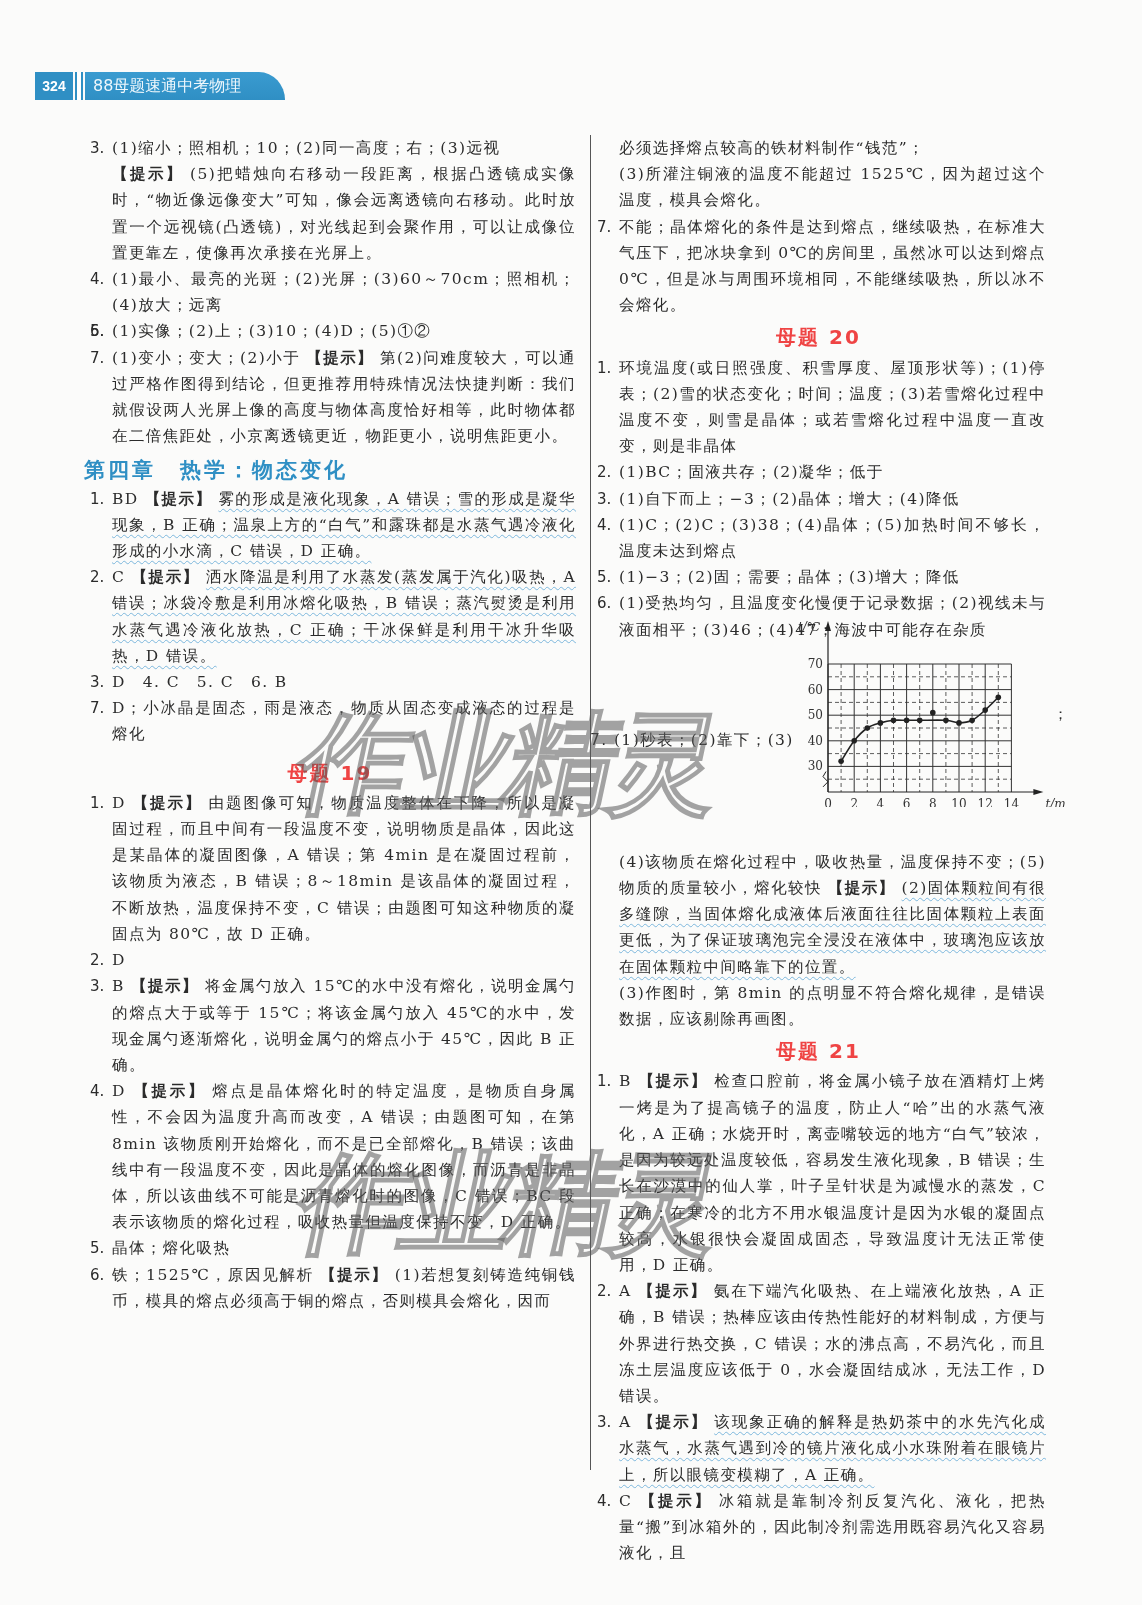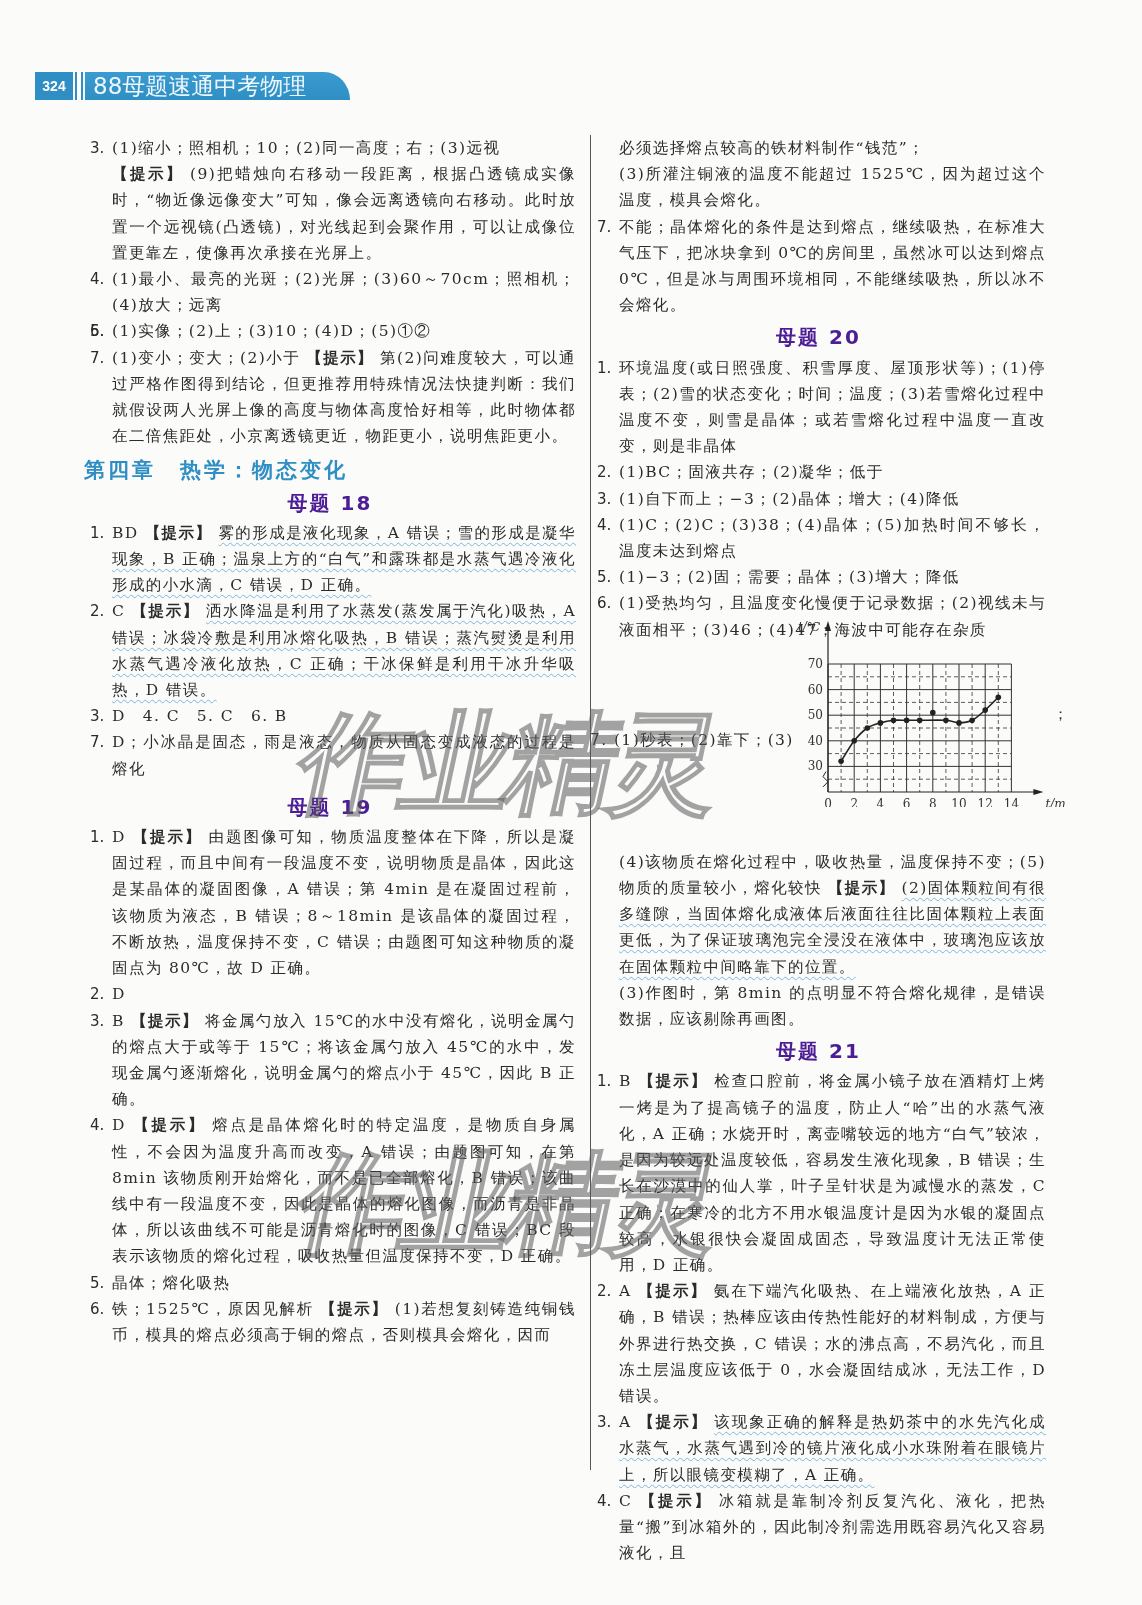--- a/index.html
+++ b/index.html
@@ -12,35 +12,35 @@
   .header {
     position:absolute; left:35px; top:72px; height:28px; display:flex; align-items:stretch;
   }
   .page-num {
     background:#2f8fc4; color:#fff; font-family:"Liberation Sans","DejaVu Sans",sans-serif;
     font-weight:bold; font-size:14px; width:38px; display:flex; align-items:center; justify-content:center;text-align:right;
   }
   .header-sep { width:4px; background:#fff; border-left:2px solid #2f8fc4; border-right:2px solid #2f8fc4; margin:0 2px;}
   .book-title {
     background:linear-gradient(#3a9bd0,#2f8fc4); color:#eef7fc; font-family:"DejaVu Sans",sans-serif;
-    font-size:23px; padding:0 44px 0 8px; display:flex; align-items:center;
+    font-size:16px; padding:0 44px 0 8px; display:flex; align-items:center;
     border-top-right-radius:26px 28px;
   }
   .col { position:absolute; top:135px; font-size:15.5px; line-height:26.2px; }
   .col.left { left:84px; width:492px; }
   .col.right { left:590px; width:455px; border-left:1.5px solid #555; height:1335px; top:135px;}
   .item { position:relative; padding-left:28px; letter-spacing:1.4px; text-align:justify; }
   .item .num { position:absolute; left:6px; top:0; font-family:"DejaVu Sans",sans-serif; font-size:15px; letter-spacing:0;}
   .tip { font-weight:bold; font-family:"DejaVu Sans",sans-serif; margin:0 6px; }
   .wavy { text-decoration:underline wavy #7cb7dc; text-decoration-thickness:1px; text-underline-offset:4px; }
   .chapter-title {
     color:#2f8fc4; font-weight:bold; font-size:21px; letter-spacing:3px; margin:8px 0 2px 0;
   }
   .mother-title {
-    text-align:center; color:#4c1d95; font-weight:bold; font-size:20px; letter-spacing:2px; margin:6px 0 4px 0;
+    text-align:center; color:#ef4444; font-weight:bold; font-size:20px; letter-spacing:2px; margin:6px 0 4px 0;
     font-family:"DejaVu Sans",sans-serif;
   }
   .chart-wrap { position:absolute; left:795px; top:617px; width:270px; height:190px; }
   .chart-label { font-family:"DejaVu Serif",serif; font-size:12px; fill:#333; }
   .watermark { position:absolute; pointer-events:none; font-family:"DejaVu Sans",sans-serif; font-weight:bold;
     color:transparent; -webkit-text-stroke:1.4px rgba(90,90,90,0.55); transform:skewX(-12deg); letter-spacing:-6px; }
   .ans7-left { position:absolute; left:590px; top:730px; font-size:15.5px; letter-spacing:1.4px; }
   .semicolon { position:absolute; left:1053px; top:705px; font-size:15px; }
 </style>
 </head>
@@ -51,40 +51,39 @@
   <div class="header-sep"></div>
   <div class="book-title">88母题速通中考物理</div>
 </div>
 
 <div class="col left">
   <div class="item">
     <span class="num">3.</span>
     <span>(1)缩小；照相机；10；(2)同一高度；右；(3)远视</span>
   </div>
   <div class="item">
-    <span class="tip" style="margin-left:0">【提示】</span><span>(9)把蜡烛向右移动一段距离，根据凸透镜成实像时，“物近像远像变大”可知，像会远离透镜向右移动。此时放置一个远视镜(凸透镜)，对光线起到会聚作用，可以让成像位置更靠左，使像再次承接在光屏上。</span>
+    <span class="tip" style="margin-left:0">【提示】</span><span>(5)把蜡烛向右移动一段距离，根据凸透镜成实像时，“物近像远像变大”可知，像会远离透镜向右移动。此时放置一个远视镜(凸透镜)，对光线起到会聚作用，可以让成像位置更靠左，使像再次承接在光屏上。</span>
   </div>
   <div class="item">
     <span class="num">4.</span>
     <span>(1)最小、最亮的光斑；(2)光屏；(3)60～70cm；照相机；(4)放大；远离</span>
   </div>
   <div class="item">
     <span class="num">5.</span>
   </div>
   <div class="item">
     <span class="num">6.</span>
     <span>(1)实像；(2)上；(3)10；(4)D；(5)①②</span>
   </div>
   <div class="item">
     <span class="num">7.</span>
     <span>(1)变小；变大；(2)小于</span><span class="tip">【提示】</span><span>第(2)问难度较大，可以通过严格作图得到结论，但更推荐用特殊情况法快捷判断：我们就假设两人光屏上像的高度与物体高度恰好相等，此时物体都在二倍焦距处，小京离透镜更近，物距更小，说明焦距更小。</span>
   </div>
 
   <div class="chapter-title">第四章　热学：物态变化</div>
-  <div class="mother-title">母题 18</div>
 
   <div class="item">
     <span class="num">1.</span>
     <span>BD</span><span class="tip">【提示】</span><span class="wavy">雾的形成是液化现象，A 错误；雪的形成是凝华现象，B 正确；温泉上方的“白气”和露珠都是水蒸气遇冷液化形成的小水滴，C 错误，D 正确。</span>
   </div>
   <div class="item">
     <span class="num">2.</span>
     <span>C</span><span class="tip">【提示】</span><span class="wavy">洒水降温是利用了水蒸发(蒸发属于汽化)吸热，A 错误；冰袋冷敷是利用冰熔化吸热，B 错误；蒸汽熨烫是利用水蒸气遇冷液化放热，C 正确；干冰保鲜是利用干冰升华吸热，D 错误。</span>
   </div>
   <div class="item">

